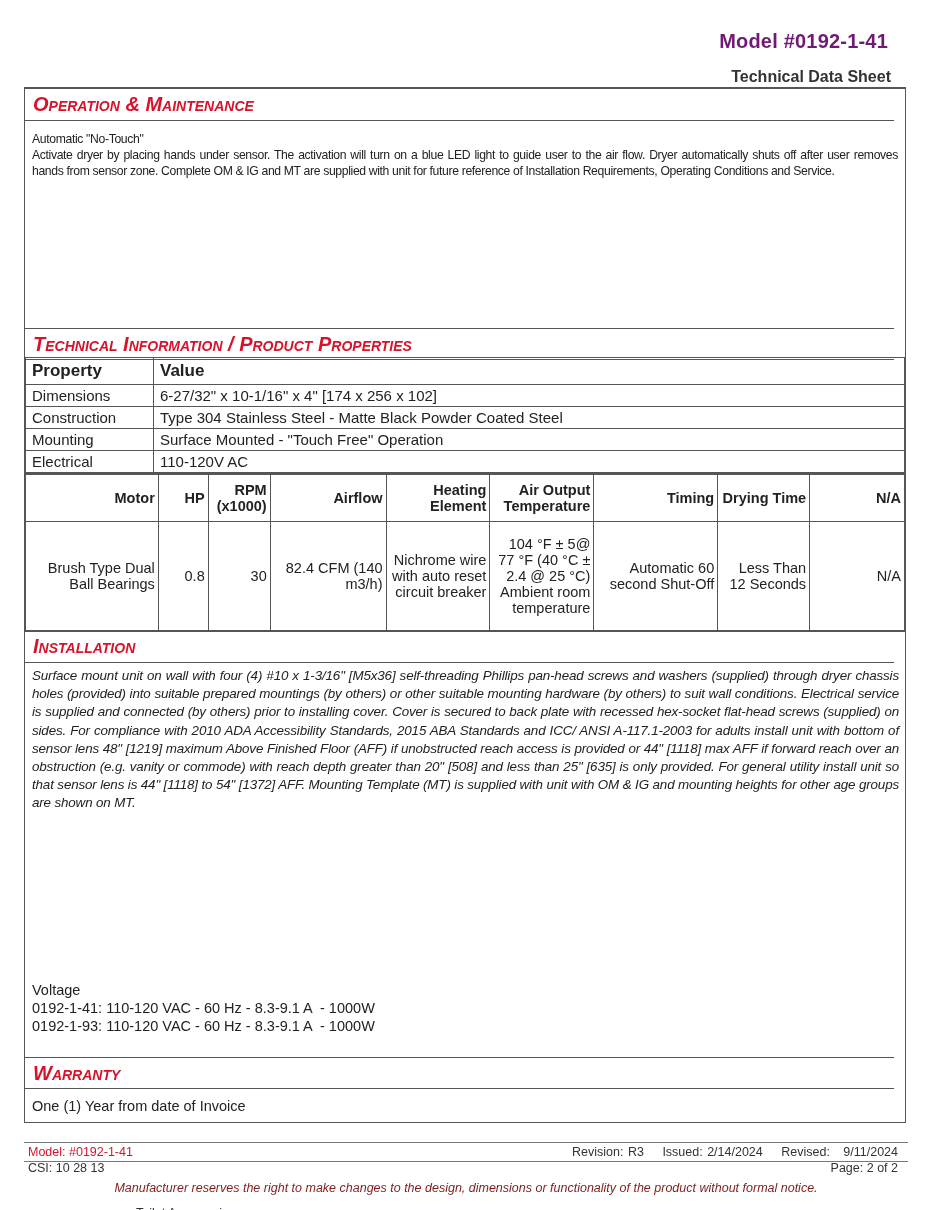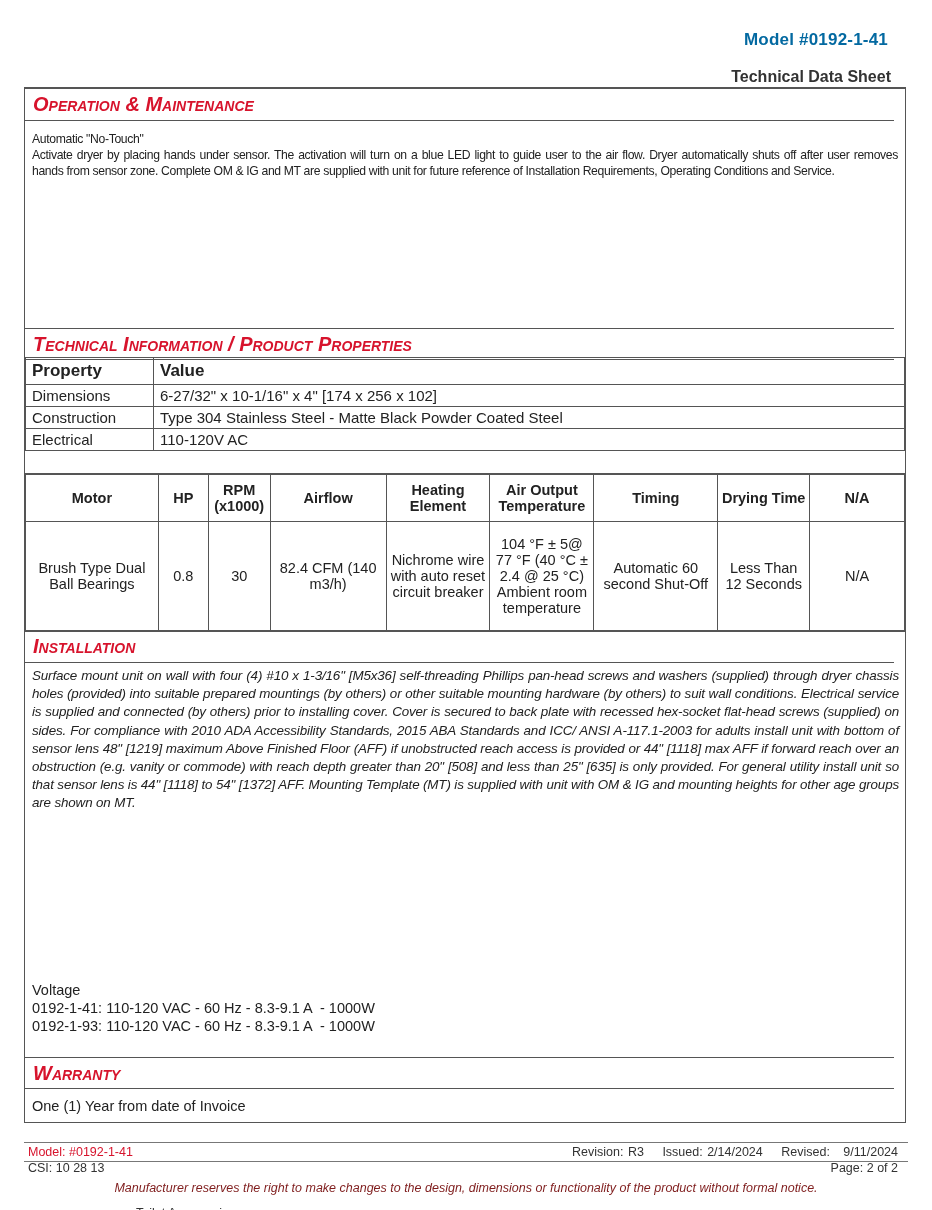--- a/index.html
+++ b/index.html
@@ -2,21 +2,21 @@
 <html><head>
   <meta charset="utf-8">
   <style>
     html, body { margin: 0; padding: 0; background: #ffffff; }
     body {
       width: 932px; height: 1210px; position: relative; overflow: hidden;
       font-family: "Liberation Sans", sans-serif; color: #222;
     }
     .model-title {
       position: absolute; right: 44px; top: 30px;
-      font-size: 17px; font-weight: bold; color: #0369a1; letter-spacing: 0.2px; margin-left: 39px;
+      font-size: 20px; font-weight: bold; color: #701a75; letter-spacing: 0.2px; margin-left: 39px;
     }
     .sheet-sub {
       position: absolute; right: 41px; top: 68px;
       font-size: 16px; font-weight: bold; color: #333;
     }
     .frame {
       position: absolute; left: 24px; top: 87px; width: 882px; height: 1036px;
       border: 1px solid #555; border-top: 2px solid #555; box-sizing: border-box;
     }
     .section-head {
@@ -39,21 +39,21 @@
     .prop-table td, .prop-table th {
       border: 1px solid #555; padding: 0 6px; height: 21px; text-align: left;
     }
     .prop-table th { font-size: 17px; font-weight: bold; height: 26px; }
     .prop-table .col1 { width: 115px; }
     .spec-table {
       position: absolute; left: 0; top: 384px; width: 880px;
       font-size: 14.5px; text-align: center;
     }
     .spec-table th, .spec-table td {
-      border: 1px solid #555; padding: 2px 3px; line-height: 16px;
+      border: 1px solid #555; padding: 2px 3px; line-height: 16px; text-align: right;
     }
     .spec-table th { font-weight: bold; height: 42px; border-top: 2px solid #555; }
     .spec-table td { height: 104px; border-bottom: 2px solid #555; }
     .install-body {
       position: absolute; left: 7px; top: 578px; width: 867px;
       font-size: 13.4px; line-height: 18.2px; text-align: justify; letter-spacing: -0.15px; font-style: italic;
     }
     .options-body {
       position: absolute; left: 7px; top: 892px; font-size: 14.5px; line-height: 18px;
     }
@@ -101,20 +101,24 @@
       <th class="col1">Property</th>
       <th>Value</th>
     </tr>
     <tr>
       <td class="col1">Dimensions</td>
       <td>6-27/32" x 10-1/16" x 4" [174 x 256 x 102]</td>
     </tr>
     <tr>
       <td class="col1">Construction</td>
       <td>Type 304 Stainless Steel - Matte Black Powder Coated Steel</td>
+    </tr>
+    <tr>
+      <td class="col1">Mounting</td>
+      <td>Surface Mounted - "Touch Free" Operation</td>
     </tr>
     <tr>
       <td class="col1">Electrical</td>
       <td>110-120V AC</td>
     </tr>
   </tbody>
     </table>
 
   <table class="spec-table">
     <colgroup>

